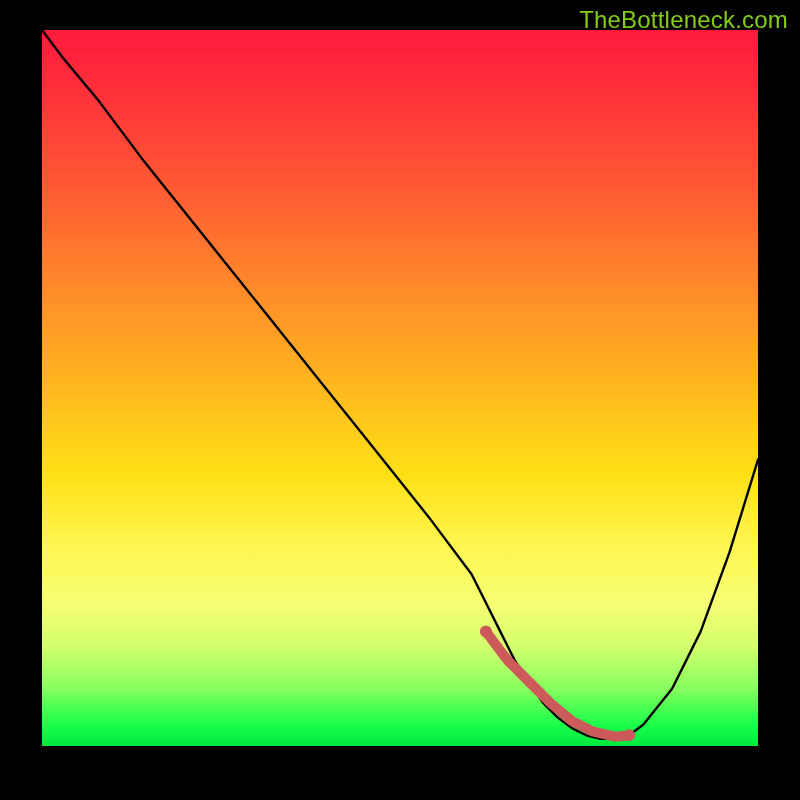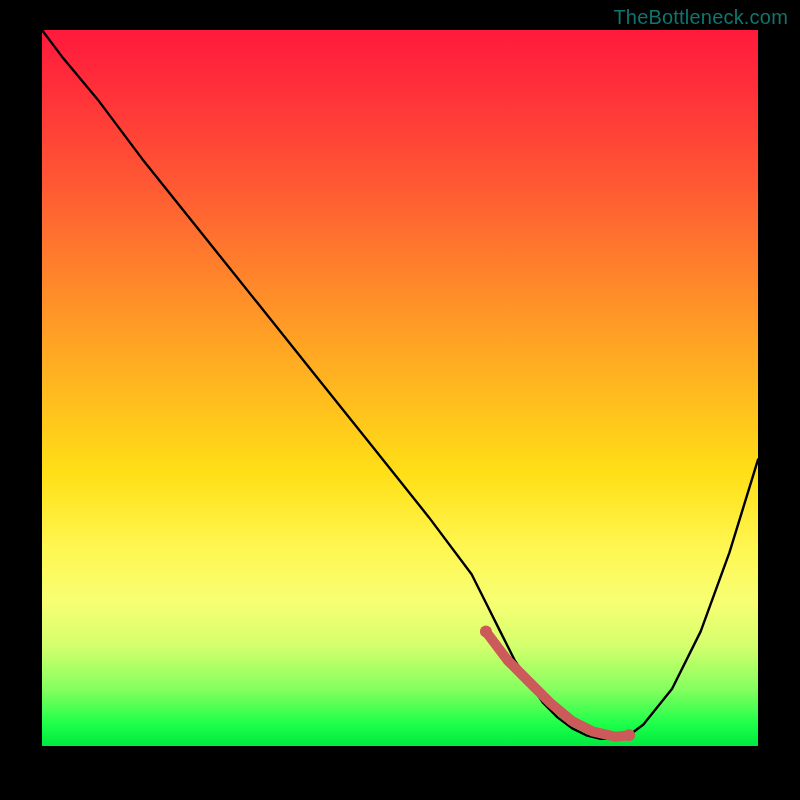--- a/index.html
+++ b/index.html
@@ -14,22 +14,22 @@
   .frame {
     position: relative;
     width: 800px;
     height: 800px;
     background: #000;
   }
   .watermark {
     position: absolute;
     top: 6px;
     right: 12px;
-    color: #0f766e;
-    font-size: 20px;
+    color: #84cc16;
+    font-size: 24px;
     font-weight: 500;
     letter-spacing: 0.2px;
     z-index: 30;
     user-select: none;
   }
   
   .plot {
     position: absolute;
     left: 42px;
     top: 30px;

